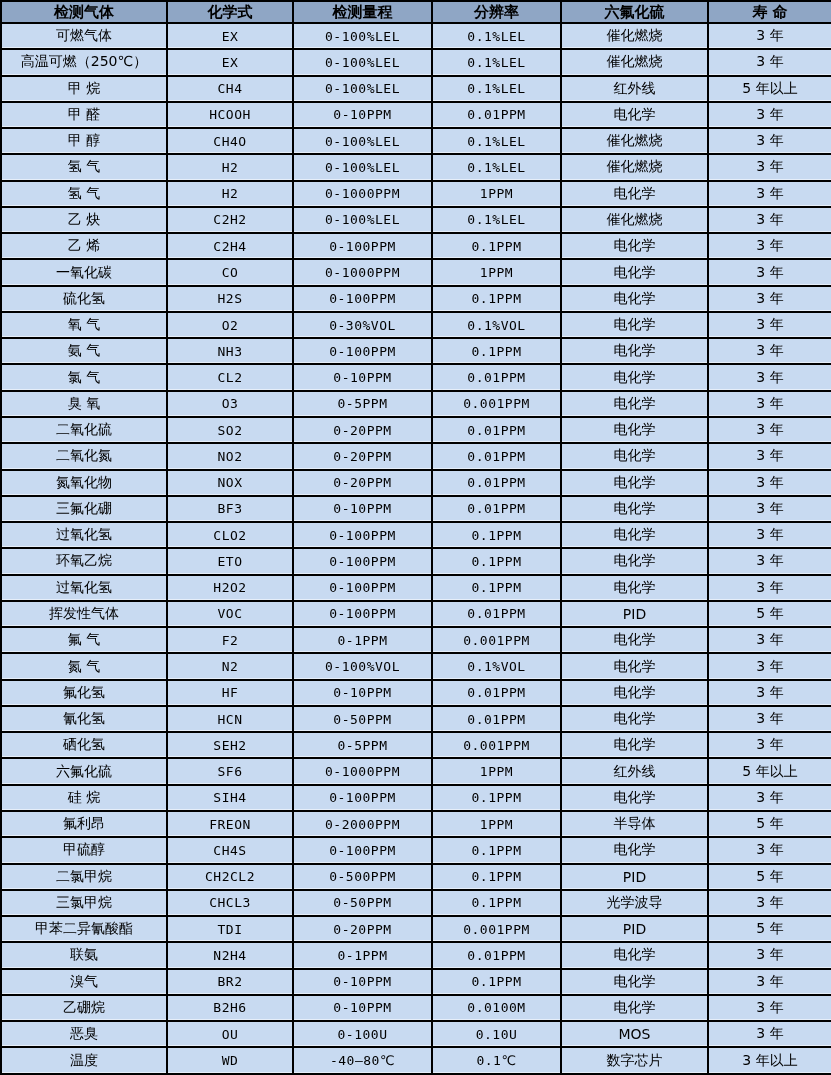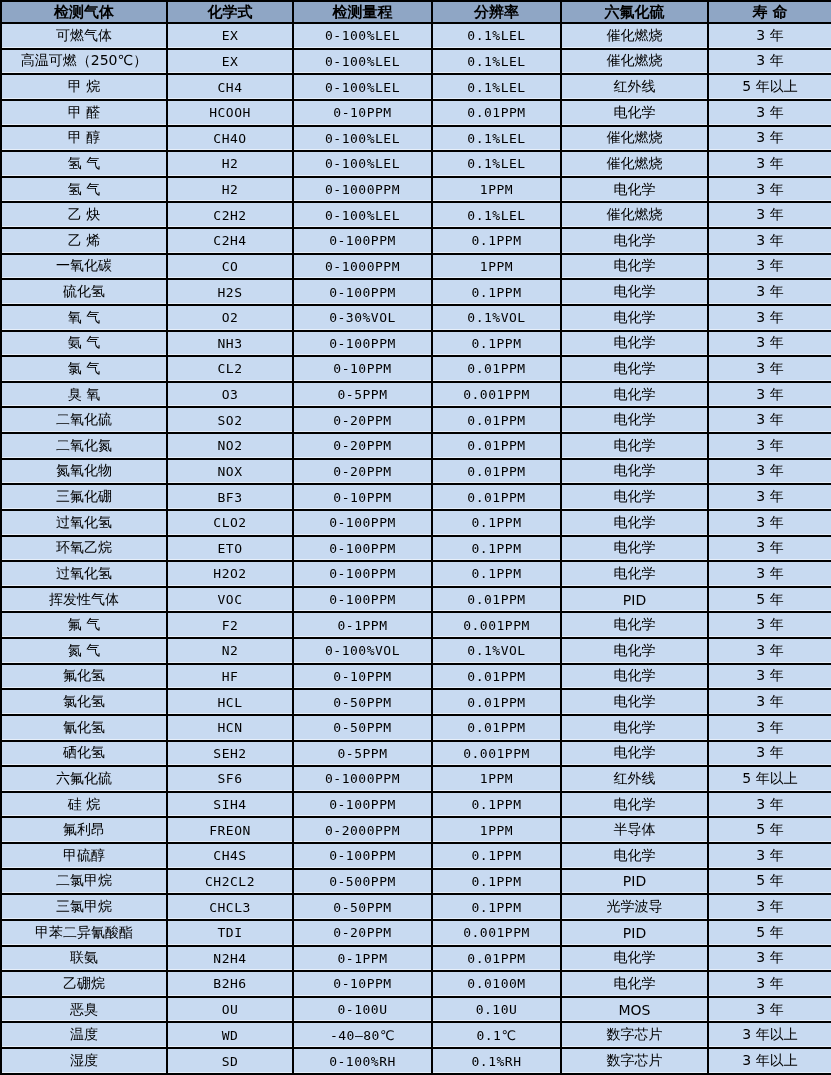--- a/index.html
+++ b/index.html
@@ -268,28 +268,20 @@
   </tr>
       <tr>
     <td class="c-gas">氟化氢</td>
     <td class="c-formula">HF</td>
     <td class="c-range">0-10PPM</td>
     <td class="c-res">0.01PPM</td>
     <td class="c-principle">电化学</td>
     <td class="c-life">3 年</td>
   </tr>
       <tr>
-    <td class="c-gas">氯化氢</td>
-    <td class="c-formula">HCL</td>
-    <td class="c-range">0-50PPM</td>
-    <td class="c-res">0.01PPM</td>
-    <td class="c-principle">电化学</td>
-    <td class="c-life">3 年</td>
-  </tr>
-      <tr>
     <td class="c-gas">氰化氢</td>
     <td class="c-formula">HCN</td>
     <td class="c-range">0-50PPM</td>
     <td class="c-res">0.01PPM</td>
     <td class="c-principle">电化学</td>
     <td class="c-life">3 年</td>
   </tr>
       <tr>
     <td class="c-gas">硒化氢</td>
     <td class="c-formula">SEH2</td>
@@ -356,20 +348,28 @@
   </tr>
       <tr>
     <td class="c-gas">联氨</td>
     <td class="c-formula">N2H4</td>
     <td class="c-range">0-1PPM</td>
     <td class="c-res">0.01PPM</td>
     <td class="c-principle">电化学</td>
     <td class="c-life">3 年</td>
   </tr>
       <tr>
+    <td class="c-gas">溴气</td>
+    <td class="c-formula">BR2</td>
+    <td class="c-range">0-10PPM</td>
+    <td class="c-res">0.1PPM</td>
+    <td class="c-principle">电化学</td>
+    <td class="c-life">3 年</td>
+  </tr>
+      <tr>
     <td class="c-gas">乙硼烷</td>
     <td class="c-formula">B2H6</td>
     <td class="c-range">0-10PPM</td>
     <td class="c-res">0.0100M</td>
     <td class="c-principle">电化学</td>
     <td class="c-life">3 年</td>
   </tr>
       <tr>
     <td class="c-gas">恶臭</td>
     <td class="c-formula">OU</td>
@@ -379,22 +379,14 @@
     <td class="c-life">3 年</td>
   </tr>
       <tr>
     <td class="c-gas">温度</td>
     <td class="c-formula">WD</td>
     <td class="c-range">-40—80℃</td>
     <td class="c-res">0.1℃</td>
     <td class="c-principle">数字芯片</td>
     <td class="c-life">3 年以上</td>
   </tr>
-      <tr>
-    <td class="c-gas">湿度</td>
-    <td class="c-formula">SD</td>
-    <td class="c-range">0-100%RH</td>
-    <td class="c-res">0.1%RH</td>
-    <td class="c-principle">数字芯片</td>
-    <td class="c-life">3 年以上</td>
-  </tr>
     </tbody>
 </table>
 
 </body></html>

